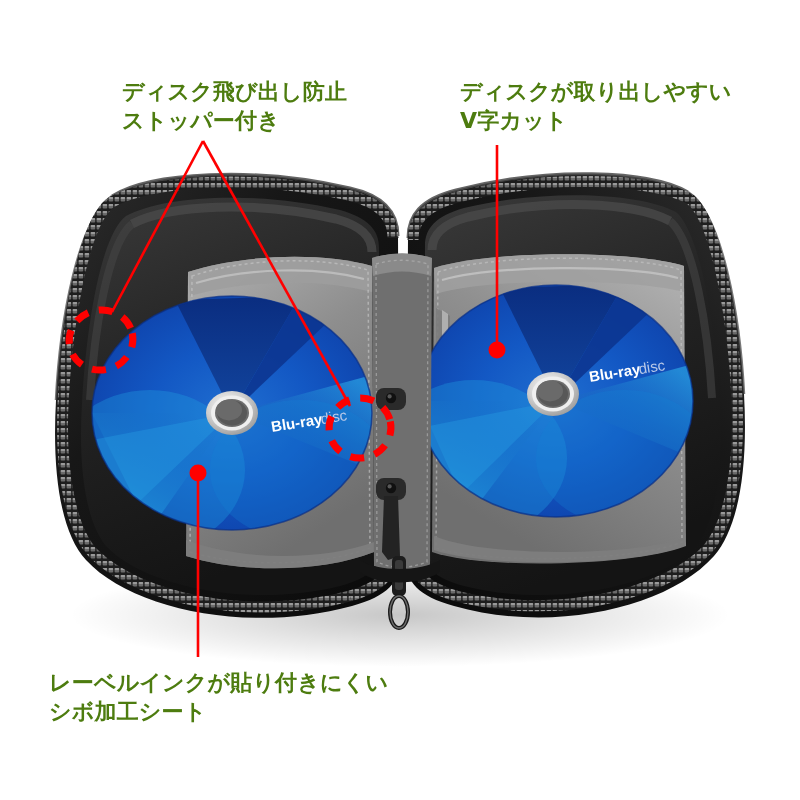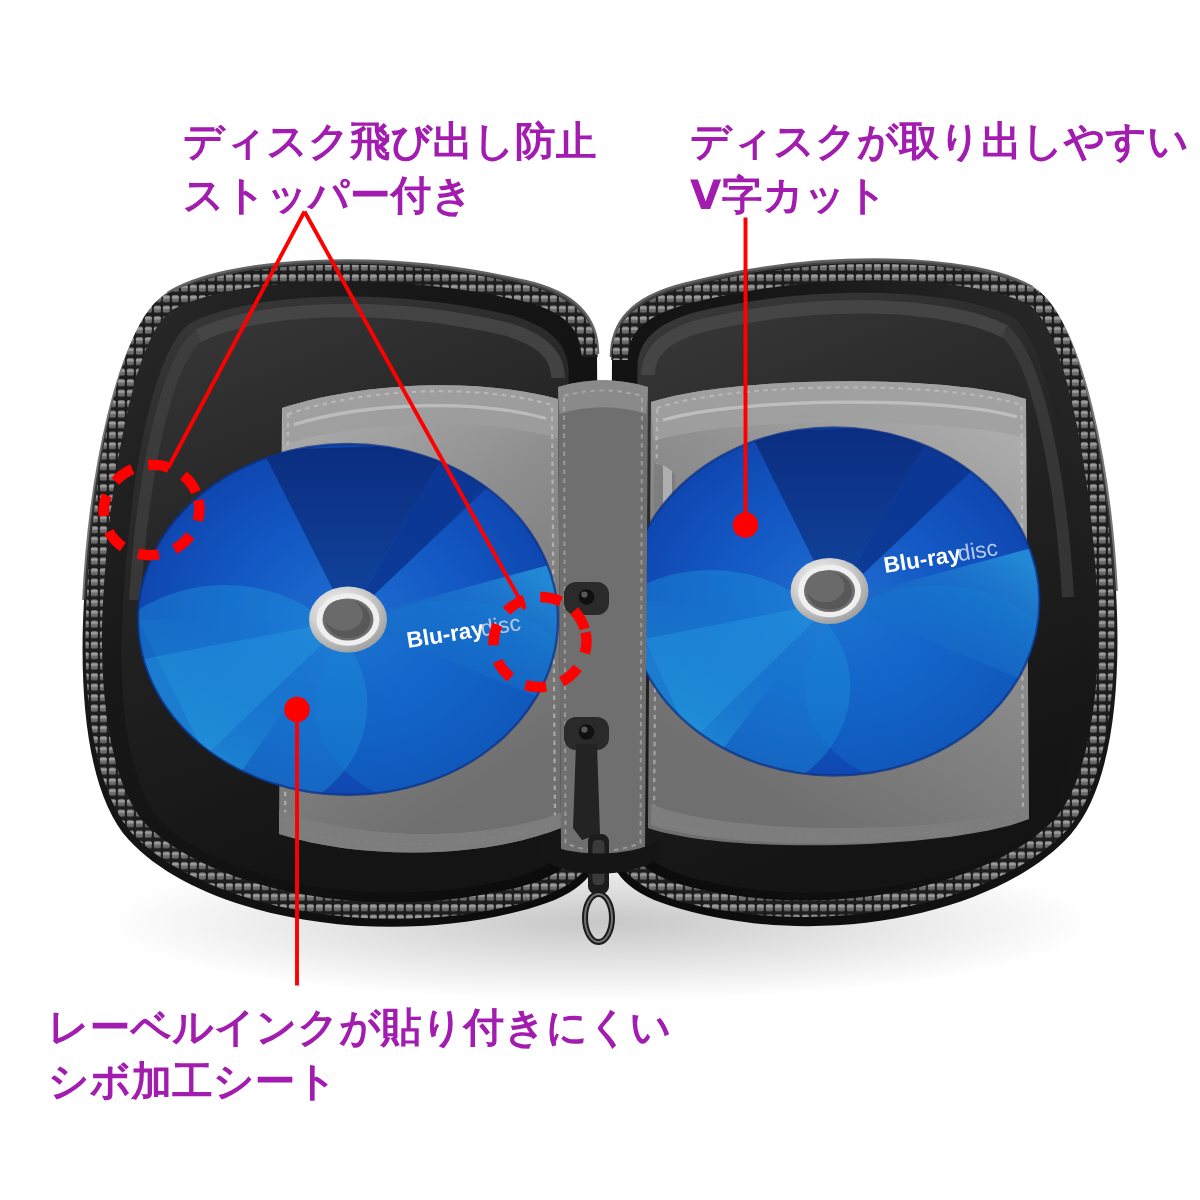--- a/index.html
+++ b/index.html
@@ -6,31 +6,31 @@
   body{
     width:800px;height:800px;position:relative;overflow:hidden;
     background:#ffffff;
     font-family:"Liberation Sans","DejaVu Sans",sans-serif;
   }
   #stage{position:absolute;left:0;top:0;width:800px;height:800px;}
 
   
   .callout{
     position:absolute;
-    color:#a21caf;
+    color:#4d7c0f;
     font-weight:700;
-    font-size:27px;
+    font-size:22px;
     line-height:1.32;
     letter-spacing:0.2px;
     white-space:pre-line;
     font-family:"DejaVu Sans","Liberation Sans",sans-serif;
   }
   #callout-stopper{left:122px;top:77px;}
   #callout-vcut{left:460px;top:77px;}
-  #callout-sheet{left:32px;top:668px;}
+  #callout-sheet{left:49px;top:668px;}
 
   
   #annot,#product{position:absolute;left:0;top:0;width:800px;height:800px;}
   #annot{pointer-events:none;}
 </style>
 </head>
 <body>
 
 <div id="stage">
 

